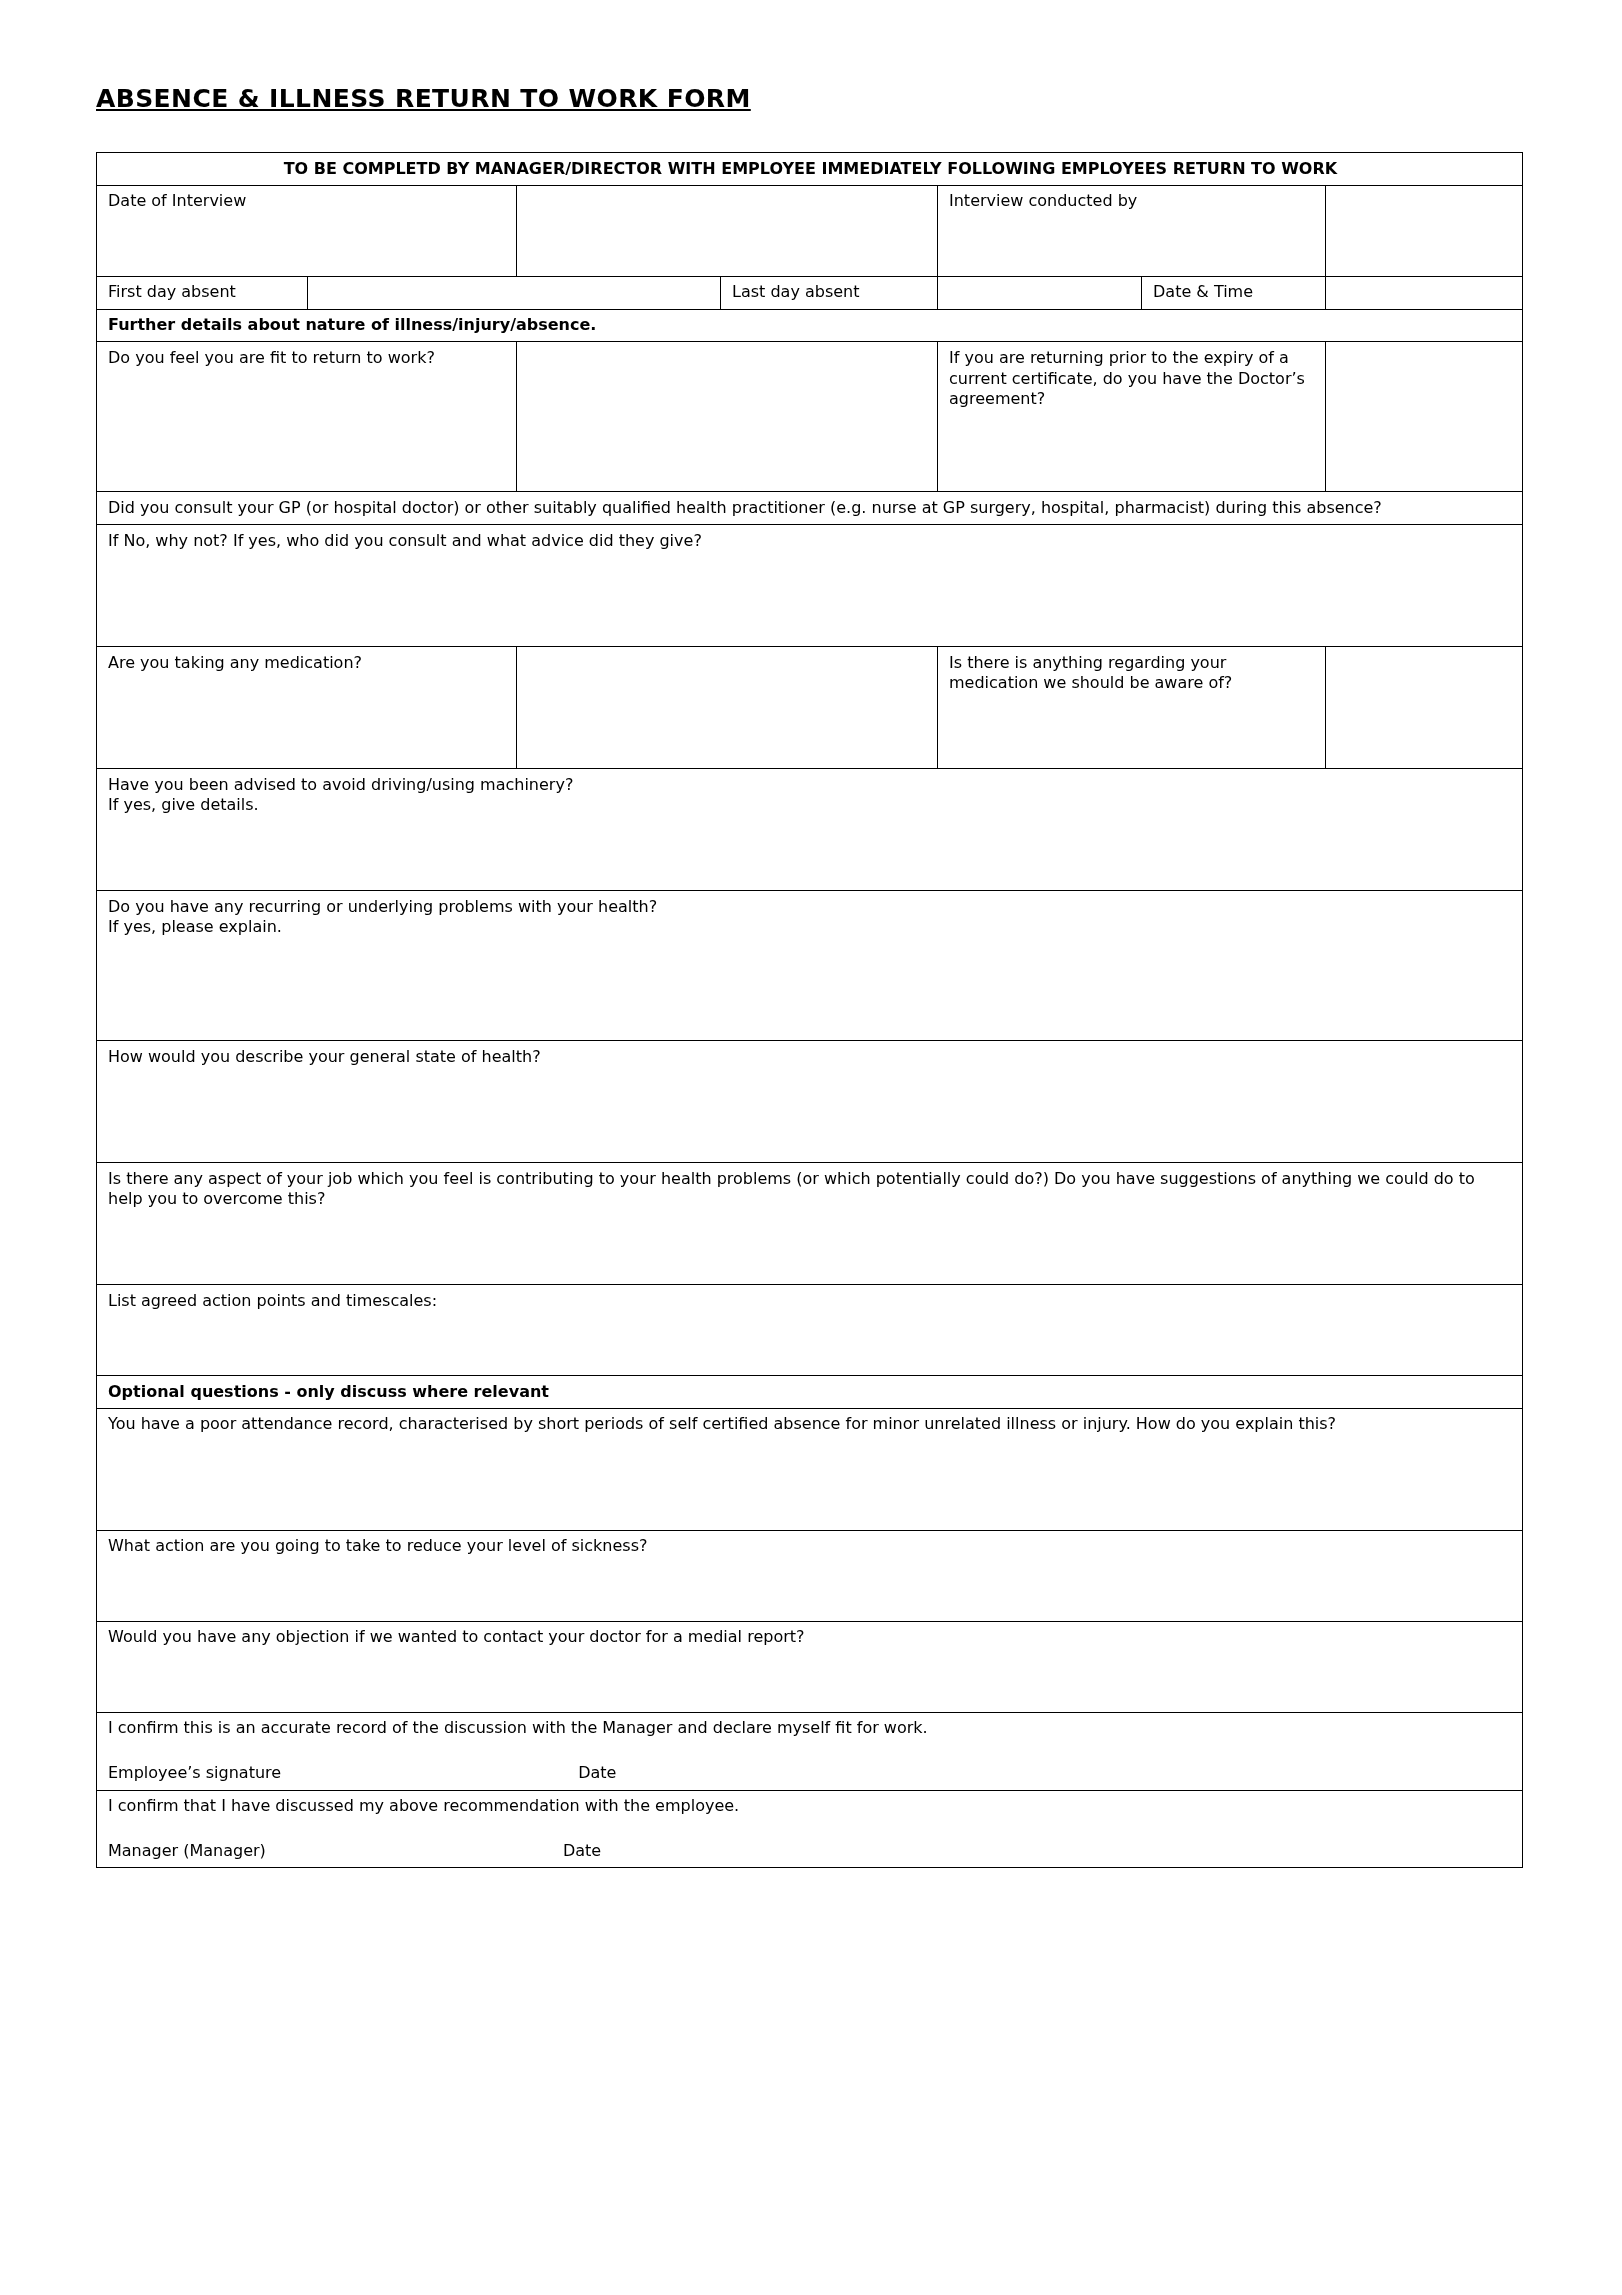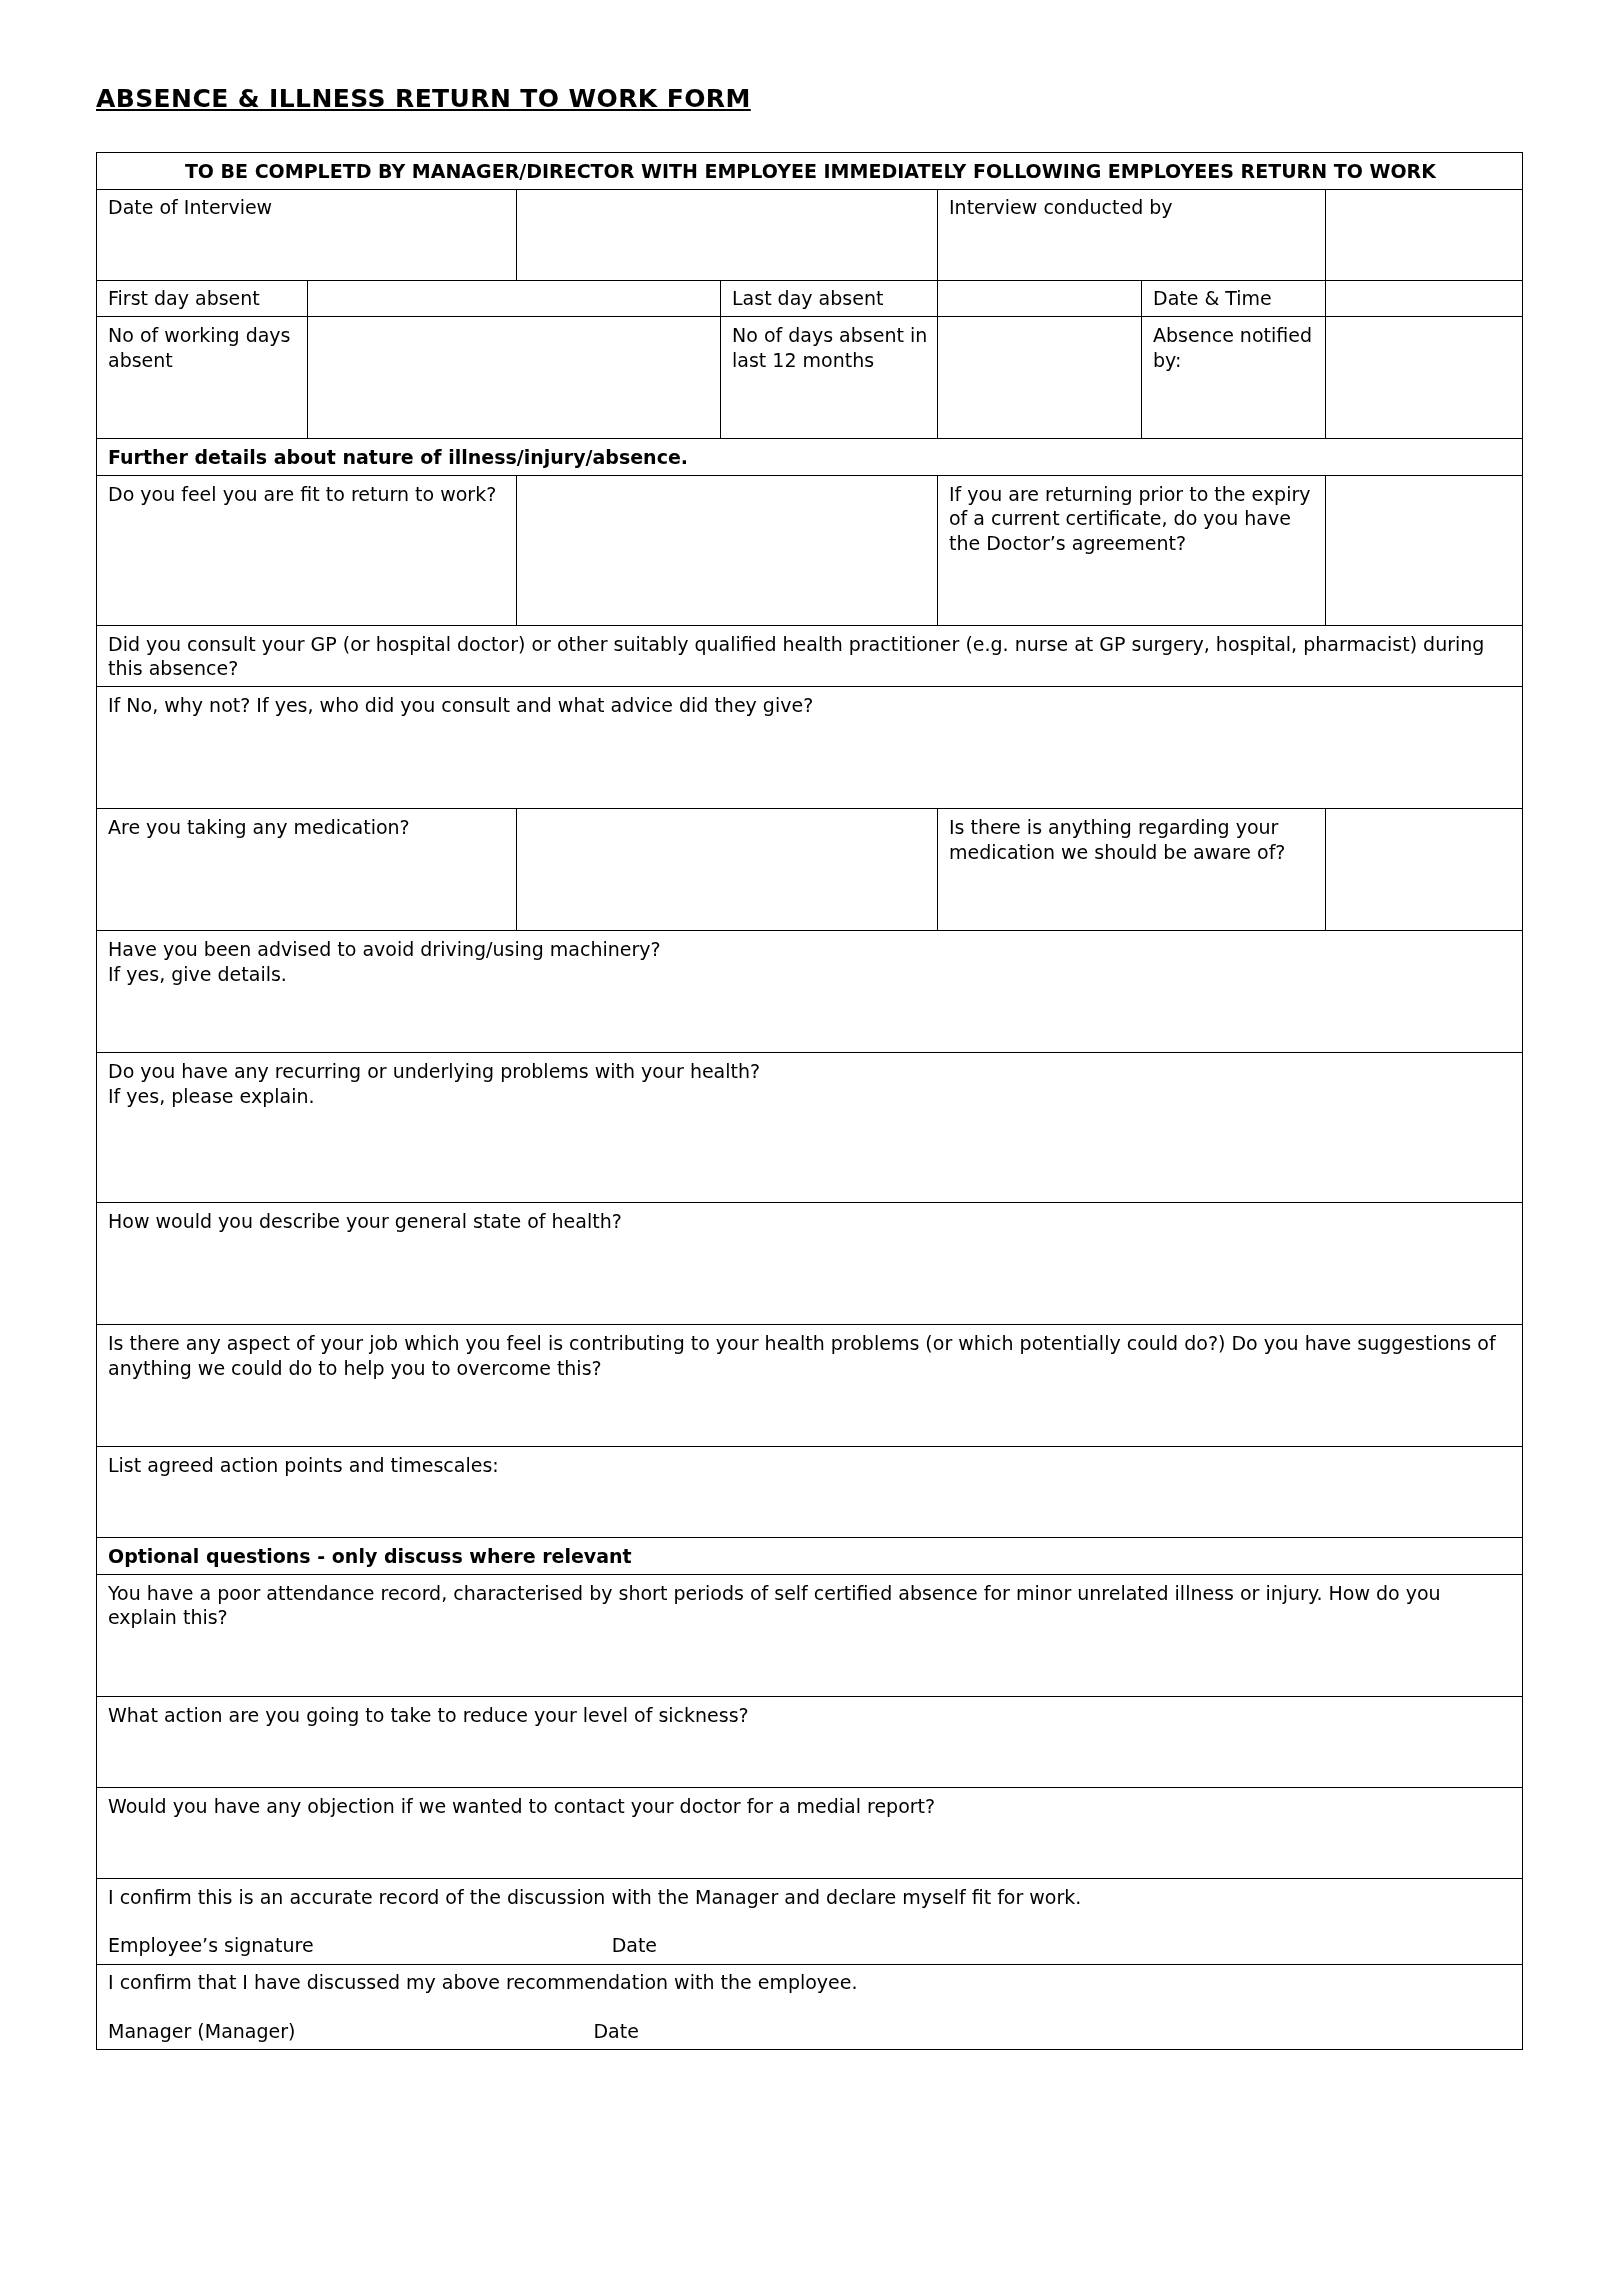--- a/index.html
+++ b/index.html
@@ -30,21 +30,21 @@
   }
   table.form {
     border-collapse: collapse;
     width: 1426px;
     table-layout: fixed;
   }
   table.form td {
     border: 1.8px solid #000000;
     vertical-align: top;
     padding: 5.5px 9.2px 5.5px 11px;
-    font-size: 19px;
+    font-size: 16px;
     line-height: 1.3;
   }
   td.bold {
     font-weight: bold;
   }
   .hdr {
     font-weight: bold;
     font-size: 22px;
     line-height: 1.28;
     text-align: center;
@@ -101,28 +101,20 @@
 
     <tr>
       <td>First day absent</td>
       <td colspan="2" class="blank"></td>
       <td>Last day absent</td>
       <td class="blank"></td>
       <td>Date &amp; Time</td>
       <td class="blank"></td>
     </tr>
 
-    <tr>
-      <td class="tall-2">No of working days absent</td>
-      <td colspan="2" class="blank"></td>
-      <td>No of days absent in last 12 months</td>
-      <td class="blank"></td>
-      <td>Absence notified by:</td>
-      <td class="blank"></td>
-    </tr>
 
     <tr>
       <td colspan="7" class="bold">Further details about nature of illness/injury/absence.</td>
     </tr>
 
     <tr>
       <td colspan="2" class="tall-3">Do you feel you are fit to return to work?</td>
       <td colspan="2" class="blank"></td>
       <td colspan="2">If you are returning prior to the expiry of a current certificate, do you have the Doctor’s agreement?</td>
       <td class="blank"></td>

